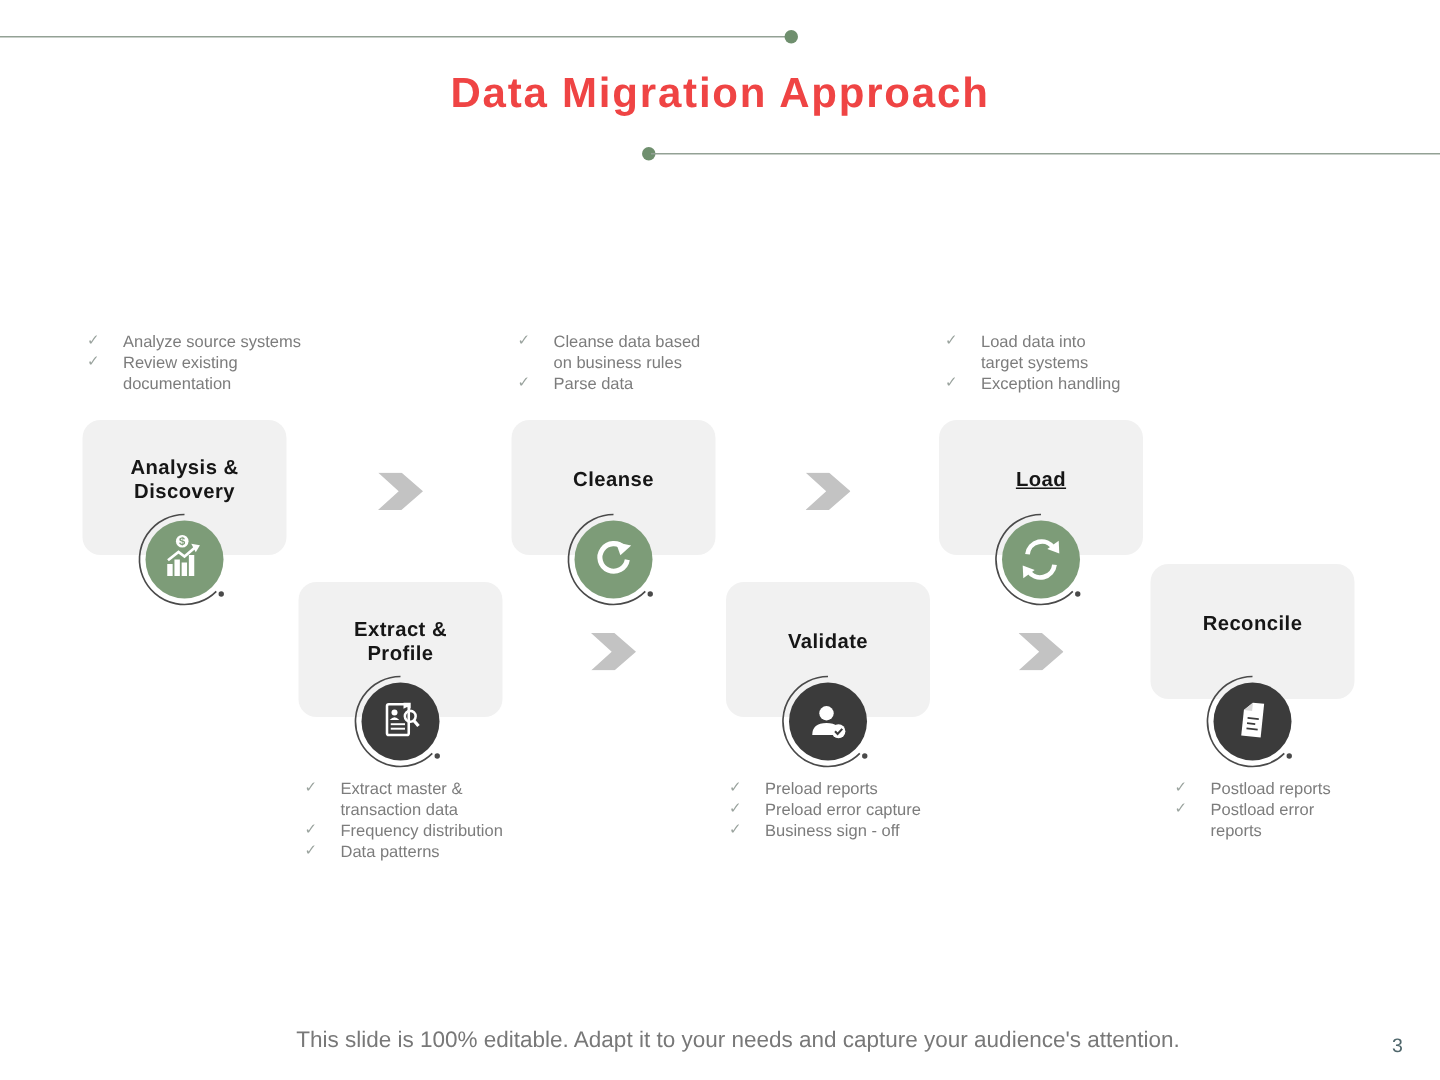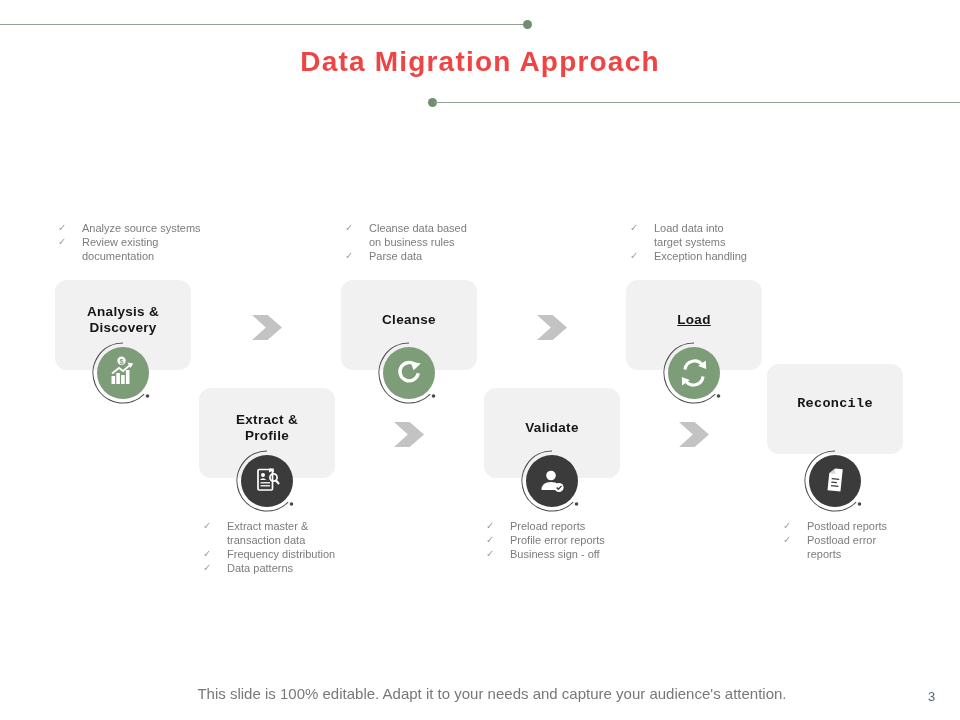--- a/index.html
+++ b/index.html
@@ -13,21 +13,21 @@
   .hdot.d1{left:523px;top:20px;}
   .hdot.d2{left:428px;top:98px;}
   .title{position:absolute;left:0;top:46px;width:100%;text-align:center;
          font-size:28px;font-weight:bold;letter-spacing:1.2px;color:#ef4444;}
   
   .box{position:absolute;width:136px;height:90px;background:#f1f1f1;border-radius:12px;
        display:flex;align-items:center;justify-content:center;text-align:center;
        font-weight:bold;font-size:13.5px;line-height:16px;color:#161616;letter-spacing:0.3px;
        white-space:pre-line;padding-bottom:10px;box-sizing:border-box;}
   .b0{left:55px;top:280px;}  .b2{left:341px;top:280px;} .b4{left:626px;top:280px;text-decoration:underline;}
-  .b1{left:199px;top:388px;} .b3{left:484px;top:388px;} .b5{left:767px;top:364px;font-family:Liberation Mono, monospace;}
+  .b1{left:199px;top:388px;} .b3{left:484px;top:388px;} .b5{left:767px;top:376px;}
   
   .medallion{position:absolute;width:66px;height:66px;}
   .m0{left:90px;top:340px;}  .m2{left:376px;top:340px;} .m4{left:661px;top:340px;}
   .m1{left:234px;top:448px;} .m3{left:519px;top:448px;} .m5{left:802px;top:448px;}
   .arc{fill:none;stroke:#4a4a4a;stroke-width:1.1;}
   .arcdot{fill:#4a4a4a;}
   .disc-green{fill:#7d9c78;}
   .disc-dark{fill:#3b3b3b;}
   
   .chevron{position:absolute;width:30px;height:25px;background:#c3c3c3;
@@ -189,21 +189,21 @@
       <span class="btext">Data patterns</span>
       </div>
   </div>
   <div class="bullets bl3">
     <div class="bullet">
       <span class="check">✓</span>
       <span class="btext">Preload reports</span>
       </div>
     <div class="bullet">
       <span class="check">✓</span>
-      <span class="btext">Profile error reports</span>
+      <span class="btext">Preload error capture</span>
       </div>
     <div class="bullet">
       <span class="check">✓</span>
       <span class="btext">Business sign - off</span>
       </div>
   </div>
   <div class="bullets bl5">
     <div class="bullet">
       <span class="check">✓</span>
       <span class="btext">Postload reports</span>

